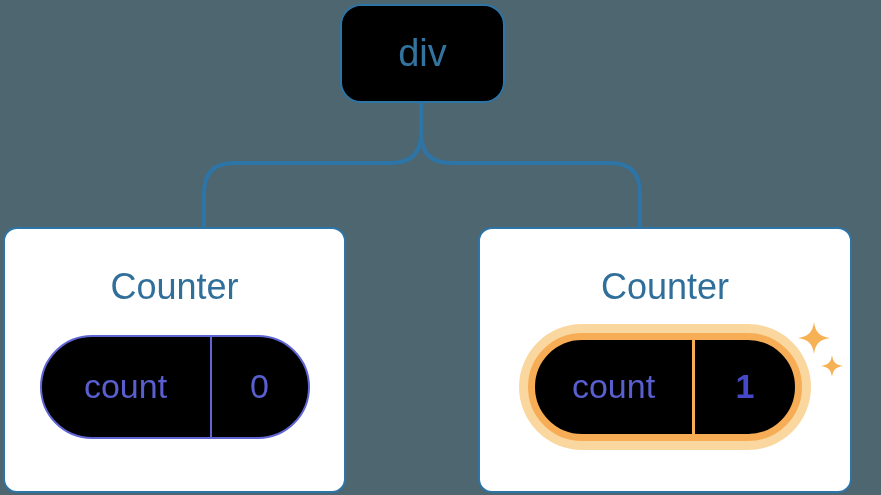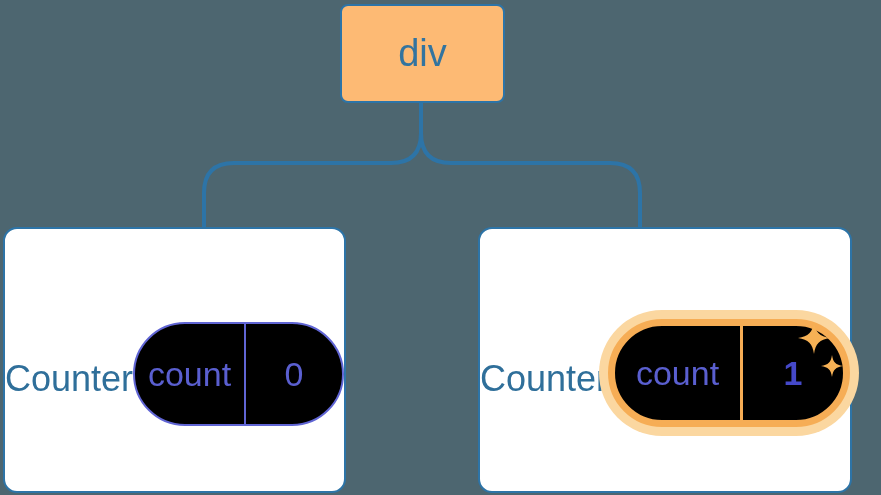--- a/index.html
+++ b/index.html
@@ -18,40 +18,40 @@
   .connector-svg {
     position: absolute;
     left: 0; top: 0;
     width: 881px; height: 495px;
   }
   .root-node {
     position: absolute;
     left: 340px; top: 4px;
     width: 165px; height: 99px;
     box-sizing: border-box;
-    background: #fdba74;
+    background: #000000;
     border: 2px solid #2d74a7;
-    border-radius: 8px;
+    border-radius: 21px;
     display: flex;
     align-items: center;
     justify-content: center;
     font-size: 38px;
     font-weight: 500;
     color: #33749f;
   }
   .card {
     position: absolute;
     top: 227px;
     height: 266px;
     box-sizing: border-box;
     background: #ffffff;
     border: 2px solid #2d74a7;
     border-radius: 14px;
     display: flex;
-    flex-direction: row;
+    flex-direction: column;
     align-items: center;
   }
   .card-left  { left: 3px;   width: 343px; }
   .card-right { left: 478px; width: 374px; }
   .card-title {
     margin-top: 38px;
     font-size: 36px;
     font-weight: 500;
     color: #2f6f9a;
     line-height: 1.1;

